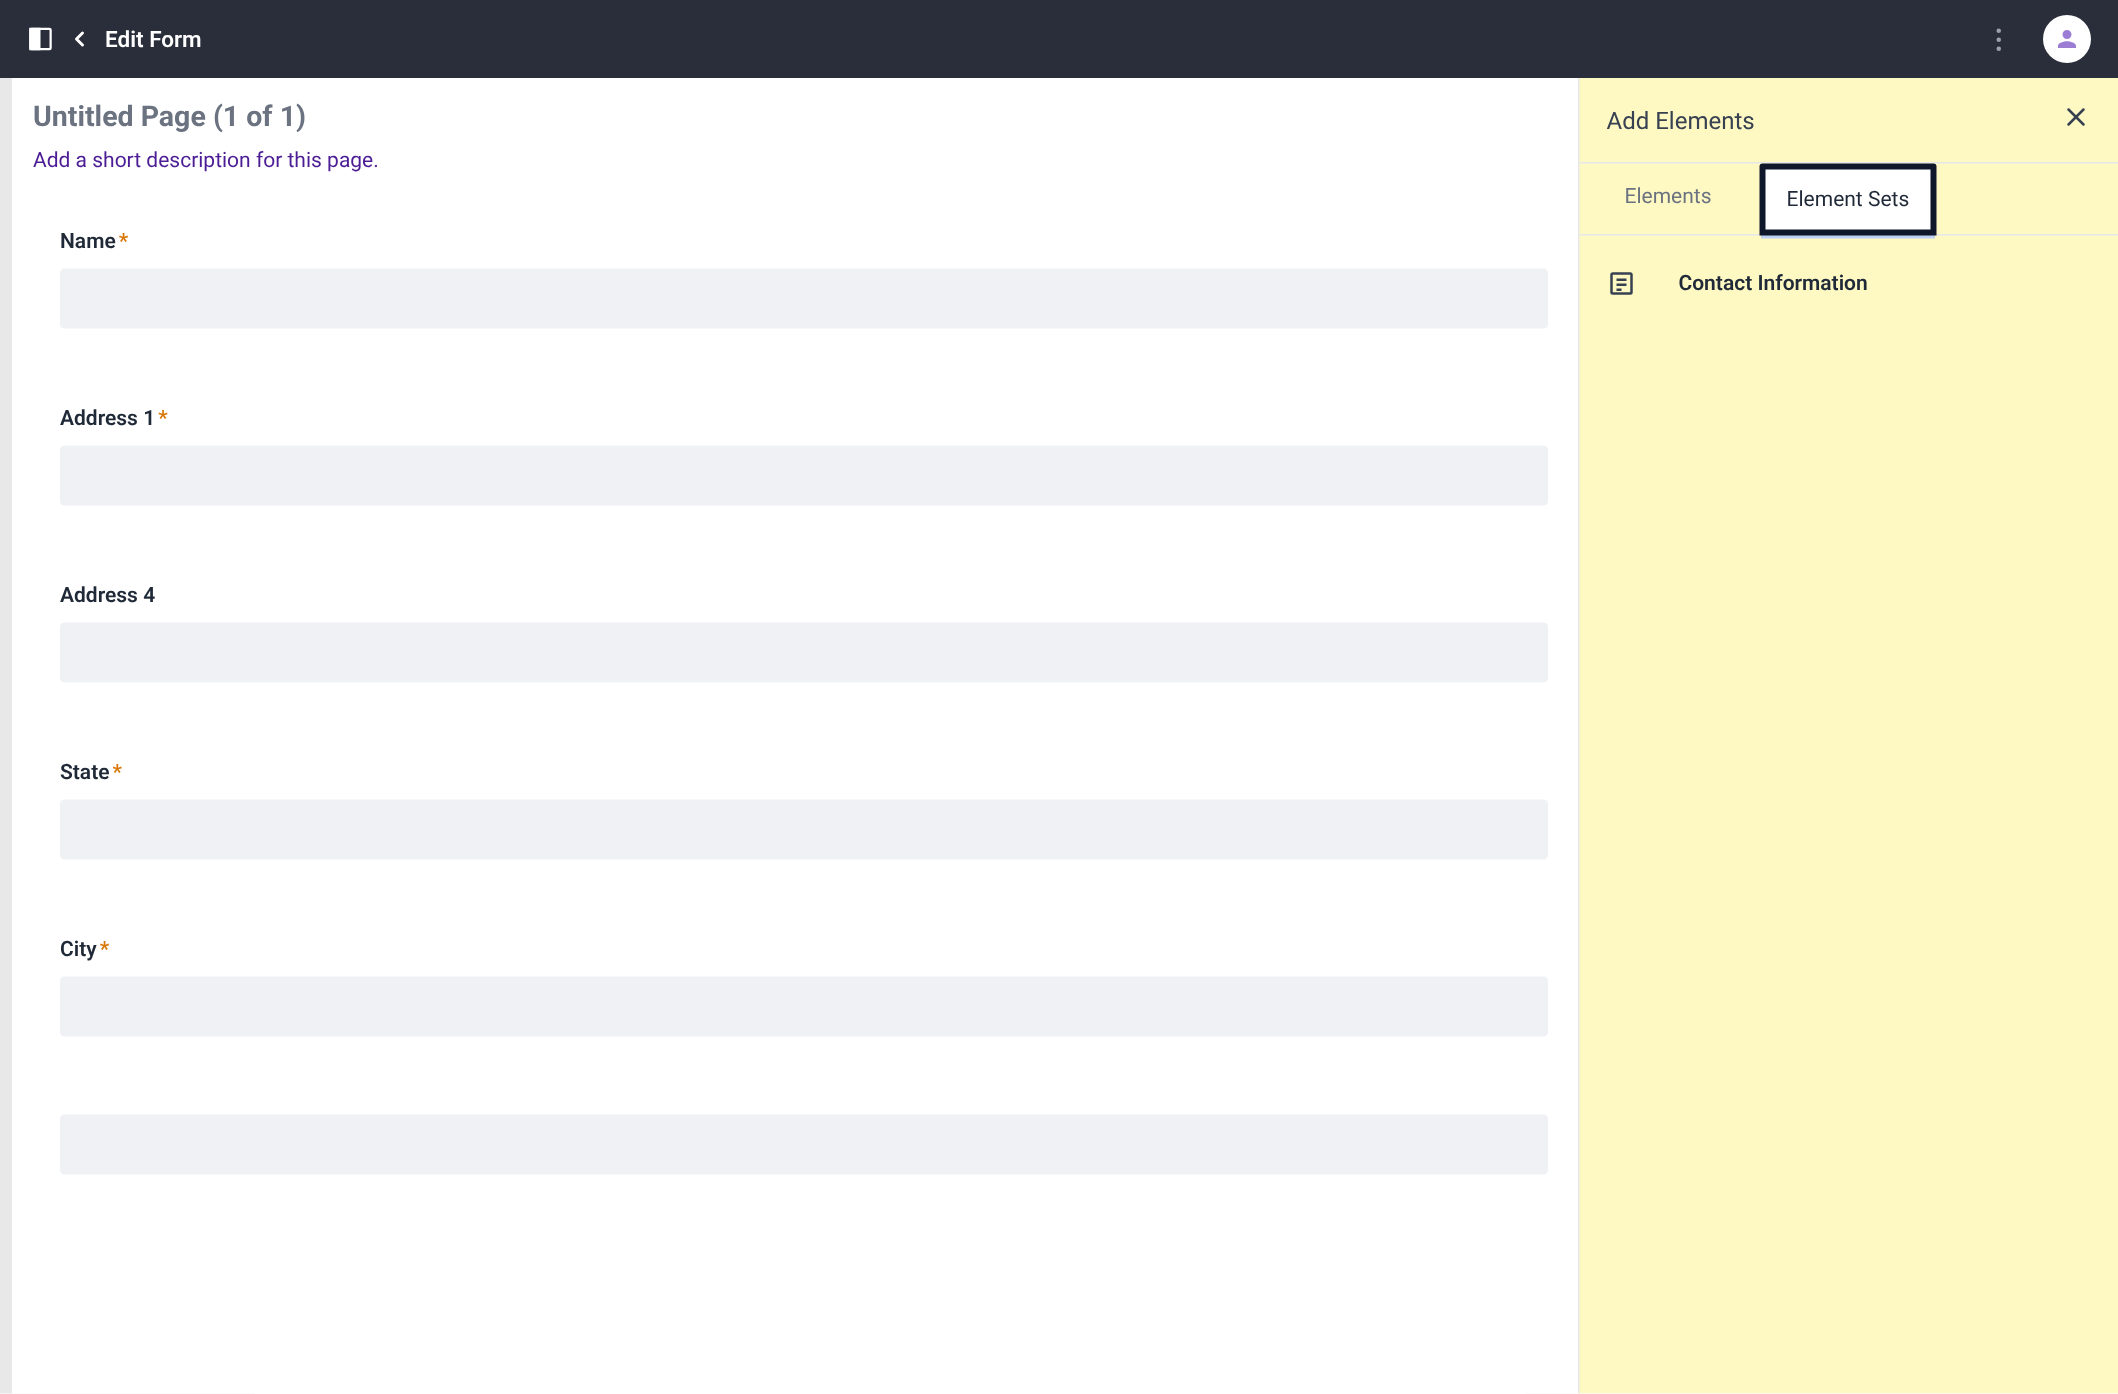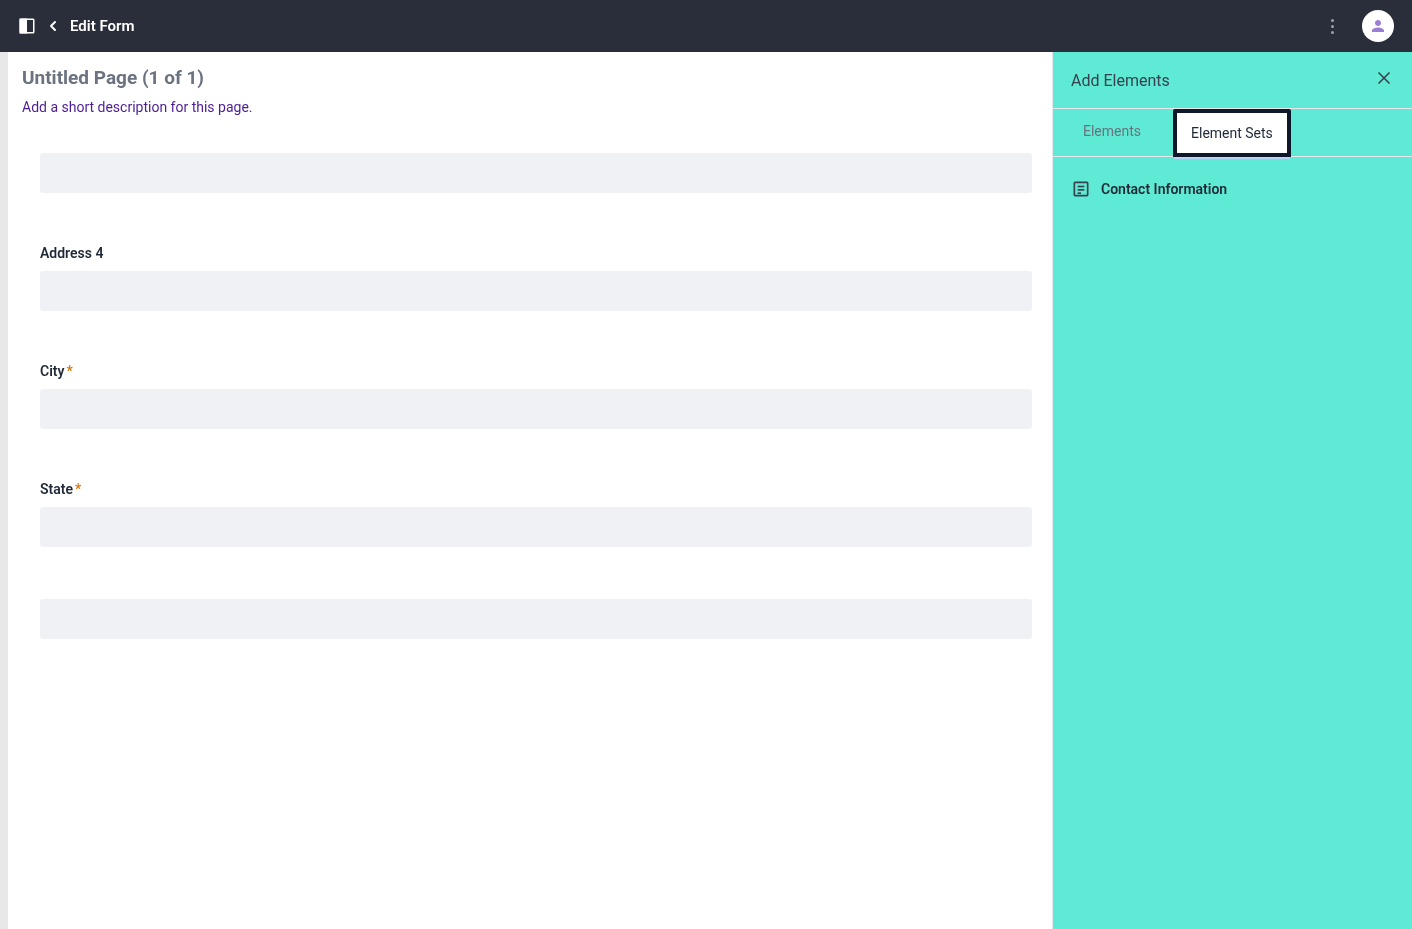--- a/index.html
+++ b/index.html
@@ -110,21 +110,21 @@
       height: 40px;
       background: #eff1f5;
       border: none;
       border-radius: 3px;
       padding: 0 12px;
       font-size: 14px;
       outline: none;
     }
     .side-panel {
       width: 360px;
-      background: #5eead4;
+      background: #fef9c3;
       border-left: 1px solid #e5e7eb;
       flex-shrink: 0;
       display: flex;
       flex-direction: column;
     }
     .side-header {
       display: flex;
       align-items: center;
       justify-content: space-between;
       padding: 16px 18px;
@@ -160,21 +160,21 @@
       background: #fff;
       font-weight: 400;
       box-shadow: 0 3px 0 -1px #bcd1f5;
     }
     .side-content {
       padding: 18px;
     }
     .set-item {
       display: flex;
       align-items: center;
-      gap: 10px;
+      gap: 28px;
       cursor: pointer;
       padding: 4px 0;
     }
     .set-item-icon svg {
       display: block;
     }
     .set-item-label {
       font-size: 14px;
       font-weight: 600;
       color: #1f2937;
@@ -211,24 +211,25 @@
     </div>
   </div>
 </div>
 
 <div class="workspace">
   <div class="left-gutter"></div>
   <div class="main-area">
     <div class="page-title">Untitled Page (1 of 1)</div>
     <div class="page-desc">Add a short description for this page.</div>
     <div id="fields-container">
-        <div class="form-field"><input class="form-input" type="text" style=""></div>
+        <div class="form-field"><label class="form-label">Name<span class="req">*</span></label><input class="form-input" type="text" style=""></div>
+        <div class="form-field"><label class="form-label">Address 1<span class="req">*</span></label><input class="form-input" type="text" style=""></div>
         <div class="form-field"><label class="form-label">Address 4</label><input class="form-input" type="text" style=""></div>
+        <div class="form-field"><label class="form-label">State<span class="req">*</span></label><input class="form-input" type="text" style=""></div>
         <div class="form-field"><label class="form-label">City<span class="req">*</span></label><input class="form-input" type="text" style=""></div>
-        <div class="form-field"><label class="form-label">State<span class="req">*</span></label><input class="form-input" type="text" style=""></div>
         <div class="form-field"><input class="form-input" type="text" style=""></div>
       </div>
   </div>
   <div class="side-panel">
     <div class="side-header">
       <div class="side-title">Add Elements</div>
       <div class="close-icon">
         <svg width="20" height="20" viewBox="0 0 24 24" fill="none" stroke="#374151" stroke-width="2" stroke-linecap="round">
           <line x1="18" y1="6" x2="6" y2="18"></line>
           <line x1="6" y1="6" x2="18" y2="18"></line>

